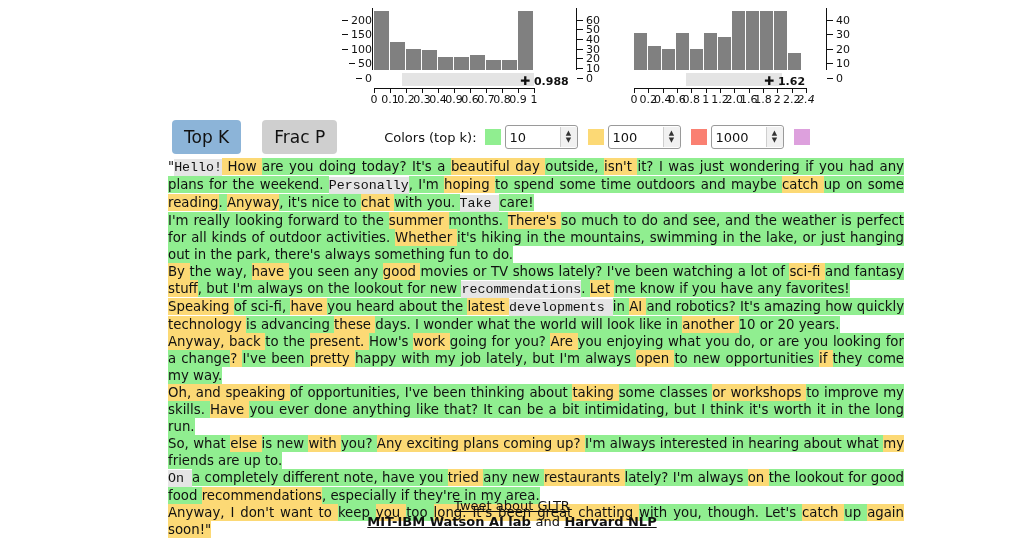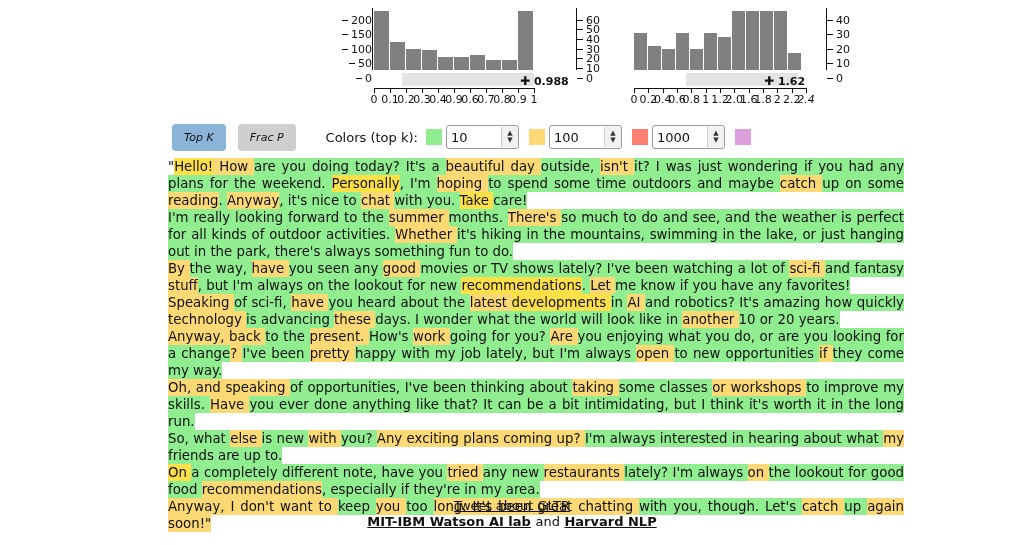--- a/index.html
+++ b/index.html
@@ -46,27 +46,27 @@
   .xaxis .xl{position:absolute;top:5px;font-size:11px;transform:translateX(-50%);color:#111;white-space:nowrap;}
 
   
   .controls{
     position:absolute;left:0;top:120px;width:1024px;height:34px;
     display:flex;align-items:center;
   }
   .ctrl-inner{margin-left:172px;display:flex;align-items:center;}
   .btn{
     font-family:"DejaVu Sans", sans-serif;
-    font-size:11px;color:#111;
+    font-size:17px;color:#111;
     border:none;border-radius:4px;
-    padding:7px 12px;margin-right:12px;cursor:pointer;font-style:italic;
+    padding:7px 12px;margin-right:21px;cursor:pointer;
   }
   .btn.active{background:#8cb4d8;}
   .btn.inactive{background:#cfcfcf;}
-  .colors-label{font-size:13px;margin-left:18px;margin-right:8px;color:#111;}
+  .colors-label{font-size:13px;margin-left:26px;margin-right:8px;color:#111;}
   .swatch{width:16px;height:16px;display:inline-block;margin-right:4px;border:none;vertical-align:middle;}
   .numbox{
     display:inline-flex;align-items:center;
     border:1px solid #9a9a9a;border-radius:3px;background:#fff;
     height:22px;margin-right:10px;overflow:hidden;
   }
   .numbox input{
     border:none;outline:none;width:46px;height:20px;
     font-family:"DejaVu Sans", sans-serif;font-size:13px;
     padding:0 4px;color:#111;background:transparent;
@@ -81,21 +81,21 @@
   
   .textbox{
     position:absolute;left:168px;top:158px;width:736px;
     font-size:13.3px;line-height:17px;color:#111;
     text-align:justify;
   }
   .para{margin:0;padding:0;}
   .tok{padding:1px 0px;}
   .g{background:#90ee90;}
   .y{background:#fcd975;}
-  .r{background:#fde047;}
+  .r{background:#e5e5e5;font-family:Liberation Mono, monospace;}
   .n{background:transparent;}
 
   
   .footer{
     position:absolute;left:0;top:498px;width:1024px;text-align:center;
     font-size:13px;color:#111;
   }
   .footer a{color:#111;text-decoration:underline;}
   .footer .line2{margin-top:1px;font-weight:bold;}
   .footer .line2 .and{font-weight:normal;}
@@ -221,21 +221,21 @@
           <div class="hb" style="width: 13px; height: 36.9362px;"></div>
           <div class="hb" style="width: 13px; height: 21.1064px;"></div>
           <div class="hb" style="width: 13px; height: 36.9362px;"></div>
           <div class="hb" style="width: 13px; height: 32.9787px;"></div>
           <div class="hb" style="width: 13px; height: 59.3617px;"></div>
           <div class="hb" style="width: 13px; height: 59.3617px;"></div>
           <div class="hb" style="width: 13px; height: 59.3617px;"></div>
           <div class="hb" style="width: 13px; height: 59.3617px;"></div>
           <div class="hb" style="width: 13px; height: 17.1489px;"></div>
         </div>
-      <div class="slider" id="hist2-slider" style="left: 52px; bottom: 22px; width: 112px;">
+      <div class="slider" id="hist2-slider" style="left: 52px; bottom: 22px; width: 96px;">
         <span class="handle" id="hist2-handle" style="left: 78px;"><span class="cross">✚</span> 1.62</span>
       </div>
       <div class="xaxis" id="hist2-x" style="left:0;bottom:0px;width:172px;">
           <div class="xline"></div>
           <div class="xt" style="left: 0%;"></div>
           <div class="xl" style="left: 0%;">0</div>
           <div class="xt" style="left: 8.33333%;"></div>
           <div class="xl" style="left: 8.33333%;">0.2</div>
           <div class="xt" style="left: 16.6667%;"></div>
           <div class="xl" style="left: 16.6667%;">0.4</div>

